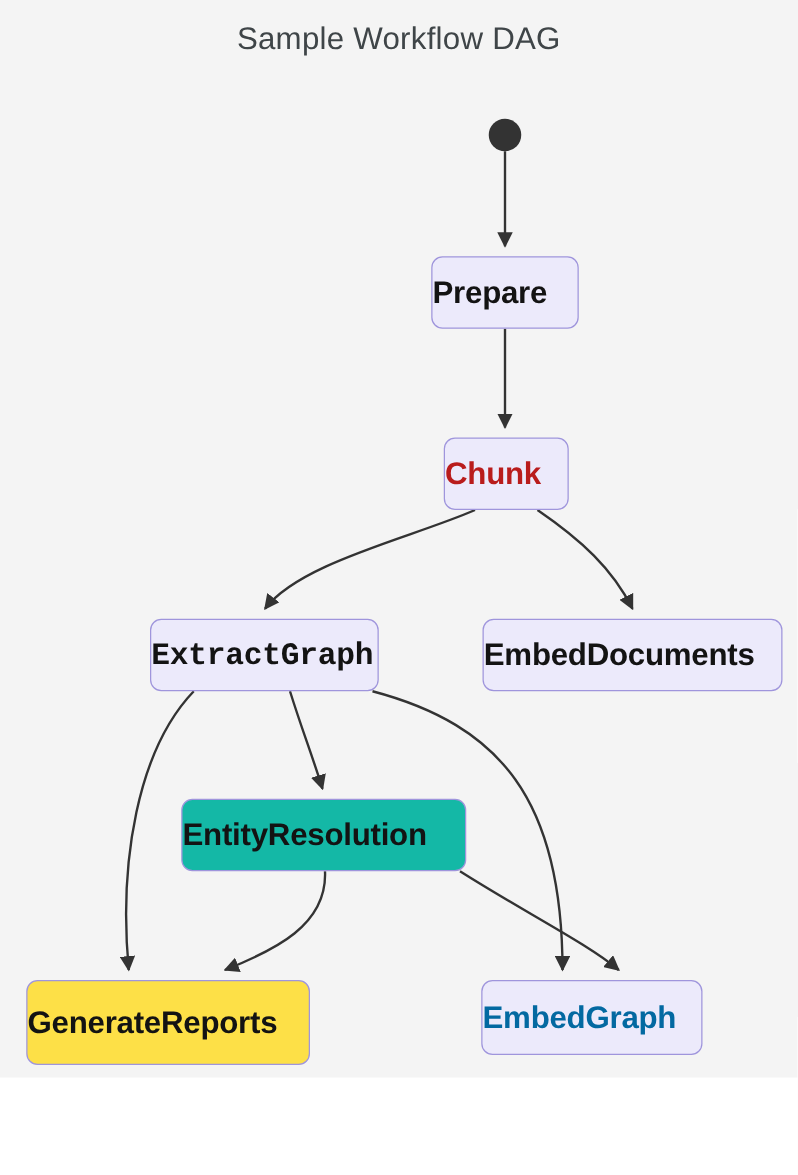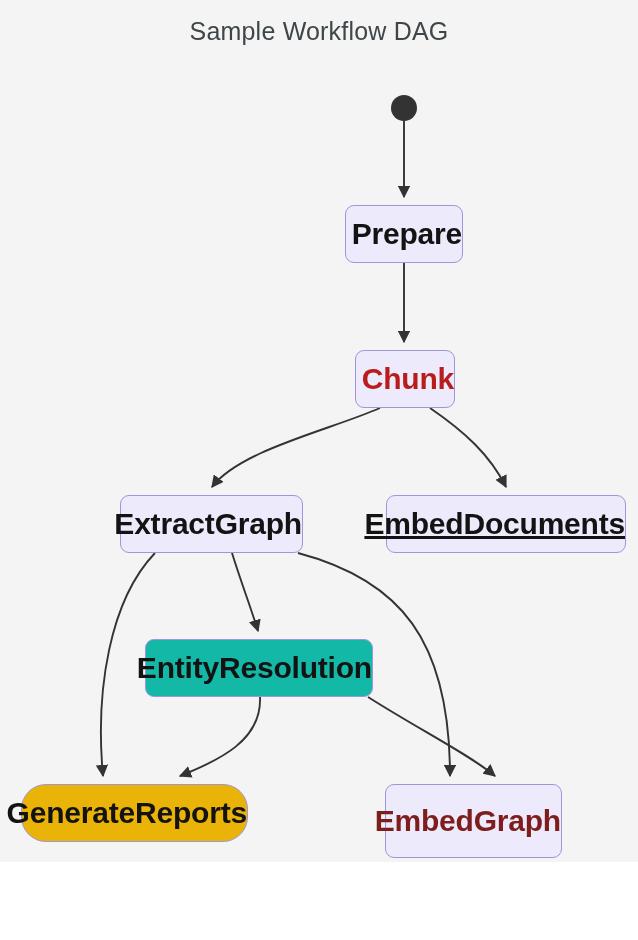--- a/index.html
+++ b/index.html
@@ -47,24 +47,24 @@
     height: 862px;
   }
   .node-box {
     position: absolute;
     box-sizing: border-box;
     background: #eceafb;
     border: 1.6px solid #9f95dc;
     border-radius: 9px;
     display: flex;
     align-items: center;
-    justify-content: flex-end;
+    justify-content: flex-start;
     color: #131313;
     font-weight: bold;
-    font-size: 30px;
+    font-size: 25px;
     letter-spacing: -0.2px;
     white-space: nowrap;
   }
   #caption {
     position: absolute;
     left: 0;
     top: 862px;
     width: 638px;
     height: 78px;
     display: flex;
@@ -108,33 +108,33 @@
       </g>
     </svg>
 
     <div id="nodes-layer">
         <div class="node-box" style="left: 345px; top: 205px; width: 118px; height: 58px; background: rgb(236, 234, 251); border-color: rgb(159, 149, 220); color: rgb(19, 19, 19);">
           <span>Prepare</span>
         </div>
         <div class="node-box" style="left: 355px; top: 350px; width: 100px; height: 58px; background: rgb(236, 234, 251); border-color: rgb(159, 149, 220); color: #b91c1c;">
           <span>Chunk</span>
         </div>
-        <div class="node-box" style="left: 120px; top: 495px; width: 183px; height: 58px; background: rgb(236, 234, 251); border-color: rgb(159, 149, 220); color: rgb(19, 19, 19);">
+        <div class="node-box" style="left: 120px; top: 495px; width: 183px; height: 58px; background: rgb(236, 234, 251); border-color: rgb(159, 149, 220); color: rgb(19, 19, 19); font-family: Liberation Mono, monospace;">
           <span>ExtractGraph</span>
         </div>
-        <div class="node-box" style="left: 386px; top: 495px; width: 240px; height: 58px; background: rgb(236, 234, 251); border-color: rgb(159, 149, 220); color: rgb(19, 19, 19); text-decoration: underline;">
+        <div class="node-box" style="left: 386px; top: 495px; width: 240px; height: 58px; background: rgb(236, 234, 251); border-color: rgb(159, 149, 220); color: rgb(19, 19, 19);">
           <span>EmbedDocuments</span>
         </div>
         <div class="node-box" style="left: 145px; top: 639px; width: 228px; height: 58px; background: #14b8a6; border-color: rgb(159, 149, 220); color: rgb(19, 19, 19);">
           <span>EntityResolution</span>
         </div>
-        <div class="node-box" style="left: 21px; top: 784px; width: 227px; height: 58px; background: #eab308; border-color: rgb(159, 149, 220); color: rgb(19, 19, 19); border-radius: 25px;">
+        <div class="node-box" style="left: 21px; top: 784px; width: 227px; height: 68px; background: #fde047; border-color: rgb(159, 149, 220); color: rgb(19, 19, 19);">
           <span>GenerateReports</span>
         </div>
-        <div class="node-box" style="left: 385px; top: 784px; width: 177px; height: 74px; background: rgb(236, 234, 251); border-color: rgb(159, 149, 220); color: #7f1d1d;">
+        <div class="node-box" style="left: 385px; top: 784px; width: 177px; height: 60px; background: rgb(236, 234, 251); border-color: rgb(159, 149, 220); color: #0369a1;">
           <span>EmbedGraph</span>
         </div>
       </div>
 
   </div>
 
 
 </div>
 
 </body></html>

